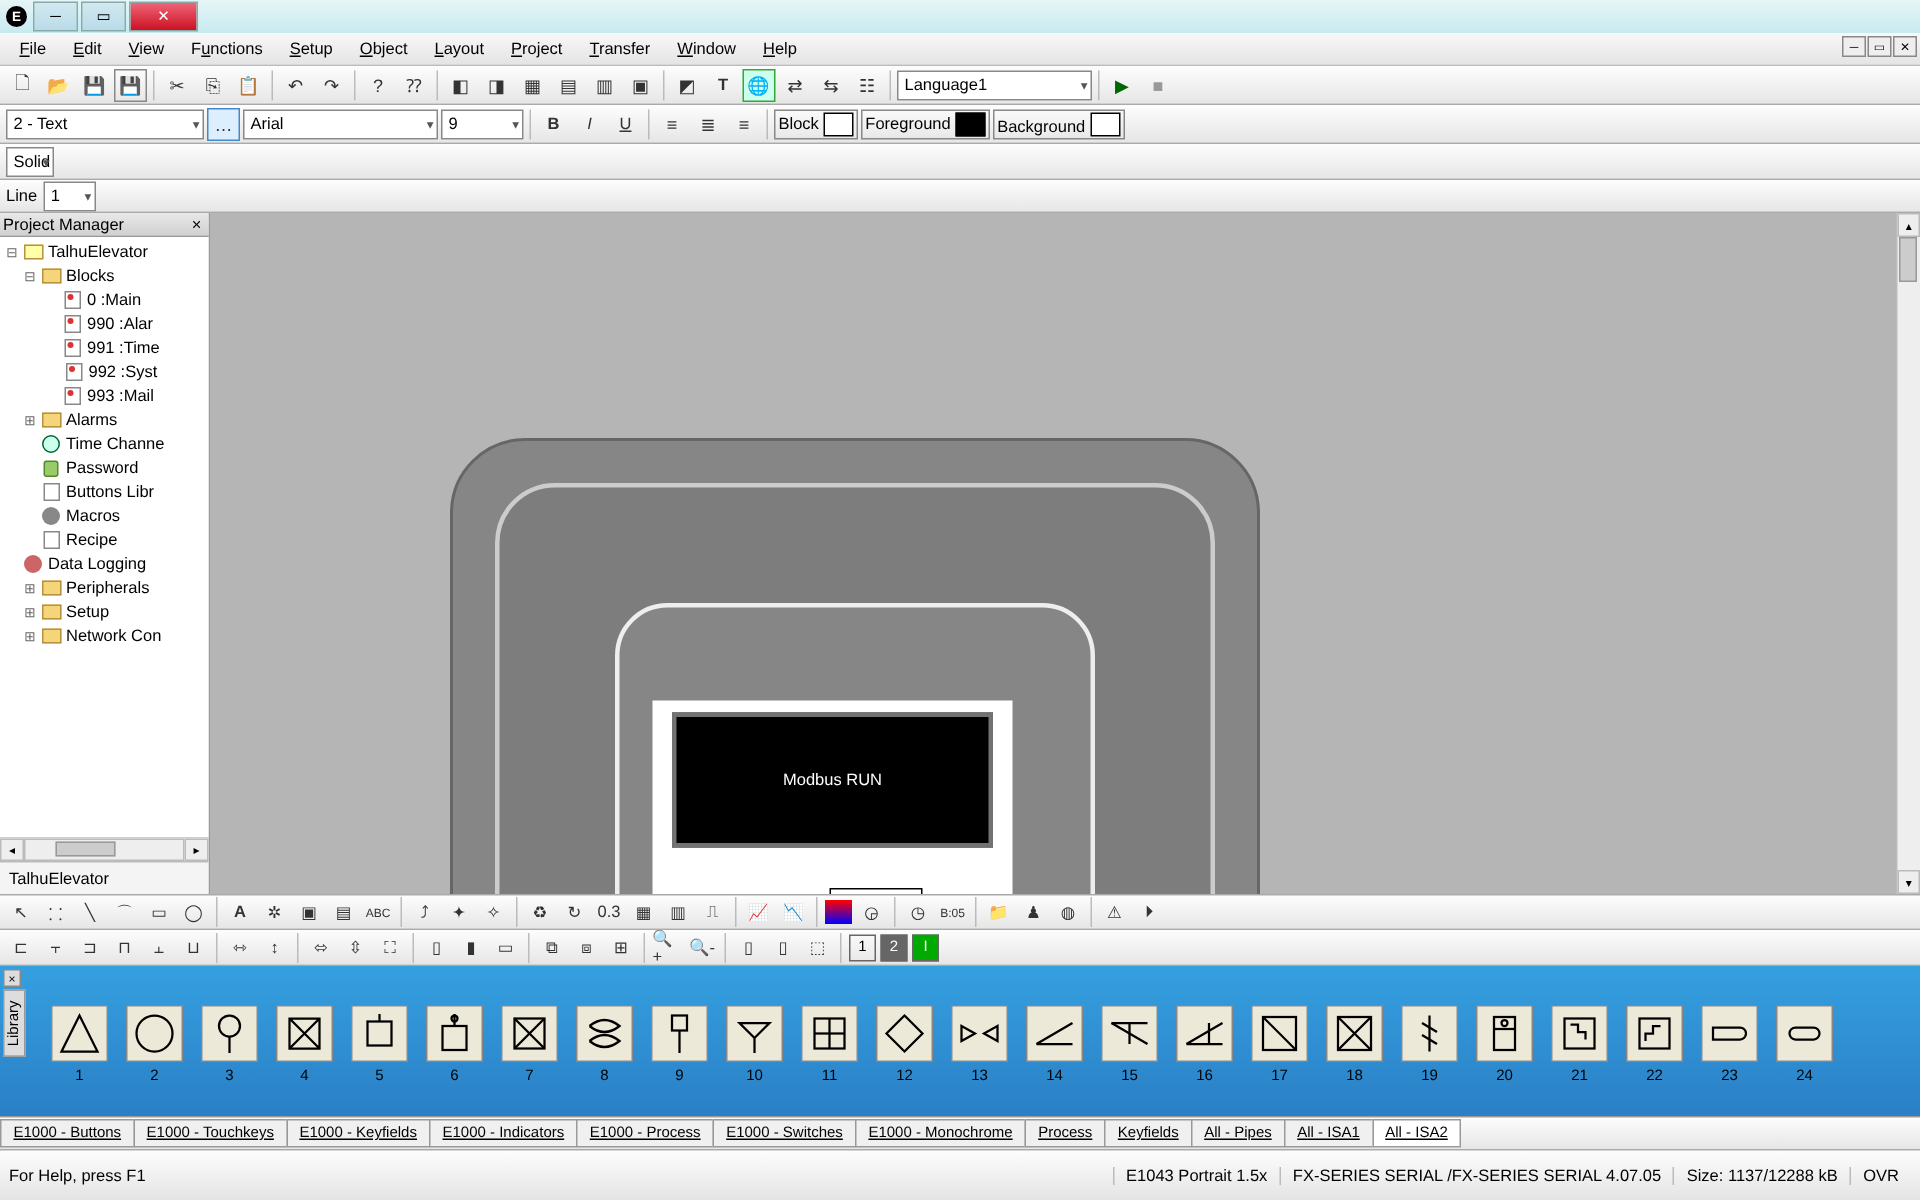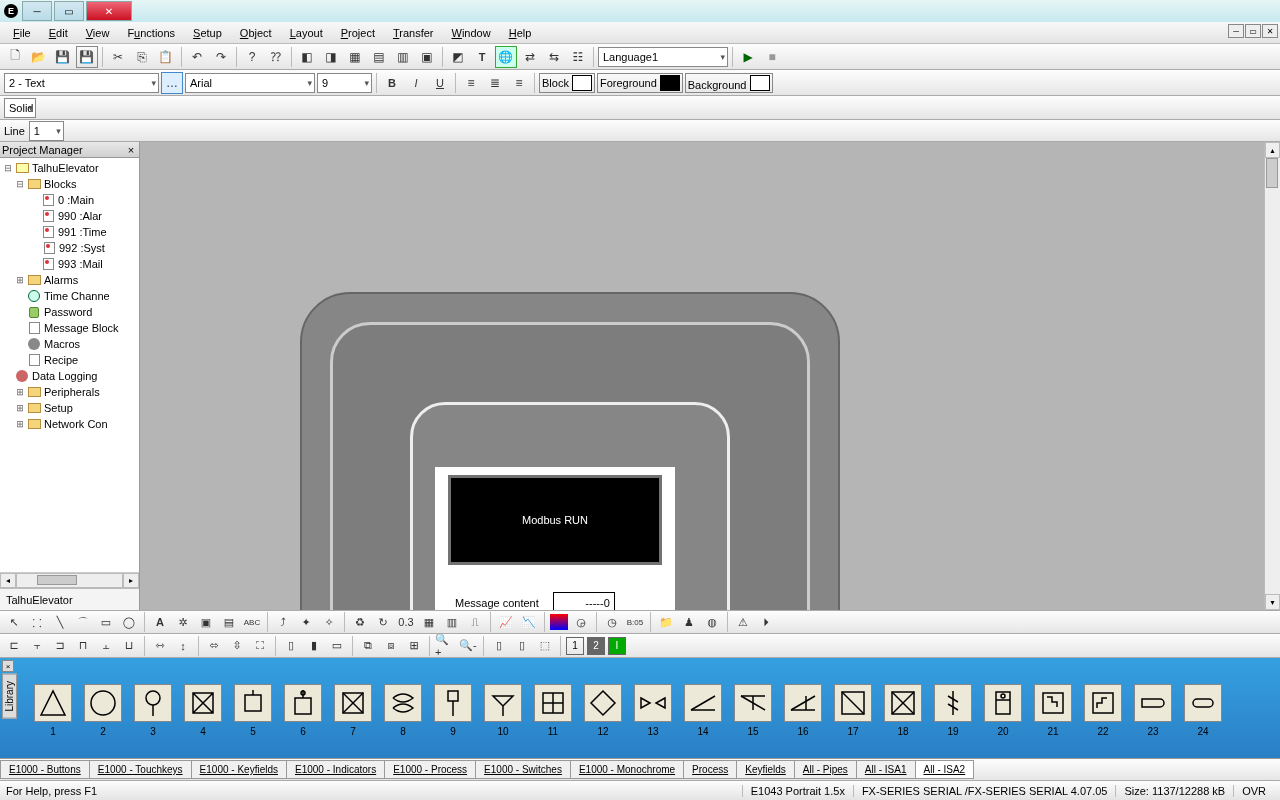--- a/index.html
+++ b/index.html
@@ -65,21 +65,21 @@
 .lib-close{width:12px;height:12px;background:#ddd;border:1px solid #888;font-size:8px;display:flex;align-items:center;justify-content:center;margin:1px;}
 .lib-row{display:flex;flex:1;gap:12px;padding:4px 14px 0 34px;align-items:center;}
 .sym{display:flex;flex-direction:column;align-items:center;gap:4px;}
 .sym-box{width:38px;height:38px;background:#ece9d8;border:1px solid #888;display:flex;align-items:center;justify-content:center;}
 .sym-box svg{width:30px;height:30px;stroke:#000;fill:none;stroke-width:1.5;}
 .sym-num{font-size:10px;color:#000;}
 .lib-side{position:absolute;left:2px;writing-mode:vertical-rl;transform:rotate(180deg);font-size:10px;background:#ddd;border:1px solid #999;padding:6px 1px;}
 .lib-tabs{height:22px;background:linear-gradient(#fdfdfd,#e6e6e6);display:flex;align-items:center;border-top:1px solid #999;}
 .lib-tab{padding:3px 8px;border:1px solid #999;background:#f0f0f0;margin-right:-1px;font-size:10px;text-decoration:underline;}
 .lib-tab.active{background:#fff;}
-.status{height:20px;background:linear-gradient(#fdfdfd,#e4e4e4);border-top:1px solid #aaa;display:flex;align-items:center;padding:0 6px;font-size:11px;}
+.status{height:34px;background:linear-gradient(#fdfdfd,#e4e4e4);border-top:1px solid #aaa;display:flex;align-items:center;padding:0 6px;font-size:11px;}
 .status .seg{border-left:1px solid #bbb;padding:0 8px;}
 .libwrap{position:relative;}
 </style>
 </head>
 <body>
 
 <div class="titlebar">
   <div class="appicon">E</div>
   <div class="winbtns">
     <div class="winbtn">─</div>
@@ -139,21 +139,21 @@
   <div class="tbbtn">⇆</div>
   <div class="tbbtn">☷</div>
   <div class="sep"></div>
   <div class="dropdown" style="width:130px">Language1</div>
   <div class="sep"></div>
   <div class="tbbtn" style="color:#060">▶</div>
   <div class="tbbtn" style="color:#999">■</div>
 </div>
 
 <div class="toolbar">
-  <div class="dropdown" style="width:155px">2 - Text</div>
+  <div class="dropdown" style="width:132px">2 - Text</div>
   <div class="tbbtn" style="border:1px solid #48c;background:#def">…</div>
   <div class="dropdown" style="width:130px">Arial</div>
   <div class="dropdown" style="width:55px">9</div>
   <div class="sep"></div>
   <div class="tbbtn">
       <b>B</b>
     </div>
   <div class="tbbtn">
       <i>I</i>
     </div>
@@ -255,21 +255,21 @@
       <div class="tree-row" style="padding-left:26px">
           <span class="ticon">
             <span class="lock"></span>
           </span>
           <span>Password</span>
         </div>
       <div class="tree-row" style="padding-left:26px">
           <span class="ticon">
             <span class="doci"></span>
           </span>
-          <span>Message Block</span>
+          <span>Buttons Libr</span>
         </div>
       <div class="tree-row" style="padding-left:26px">
           <span class="ticon">
             <span class="gear"></span>
           </span>
           <span>Macros</span>
         </div>
       <div class="tree-row" style="padding-left:26px">
           <span class="ticon">
             <span class="doci"></span>

